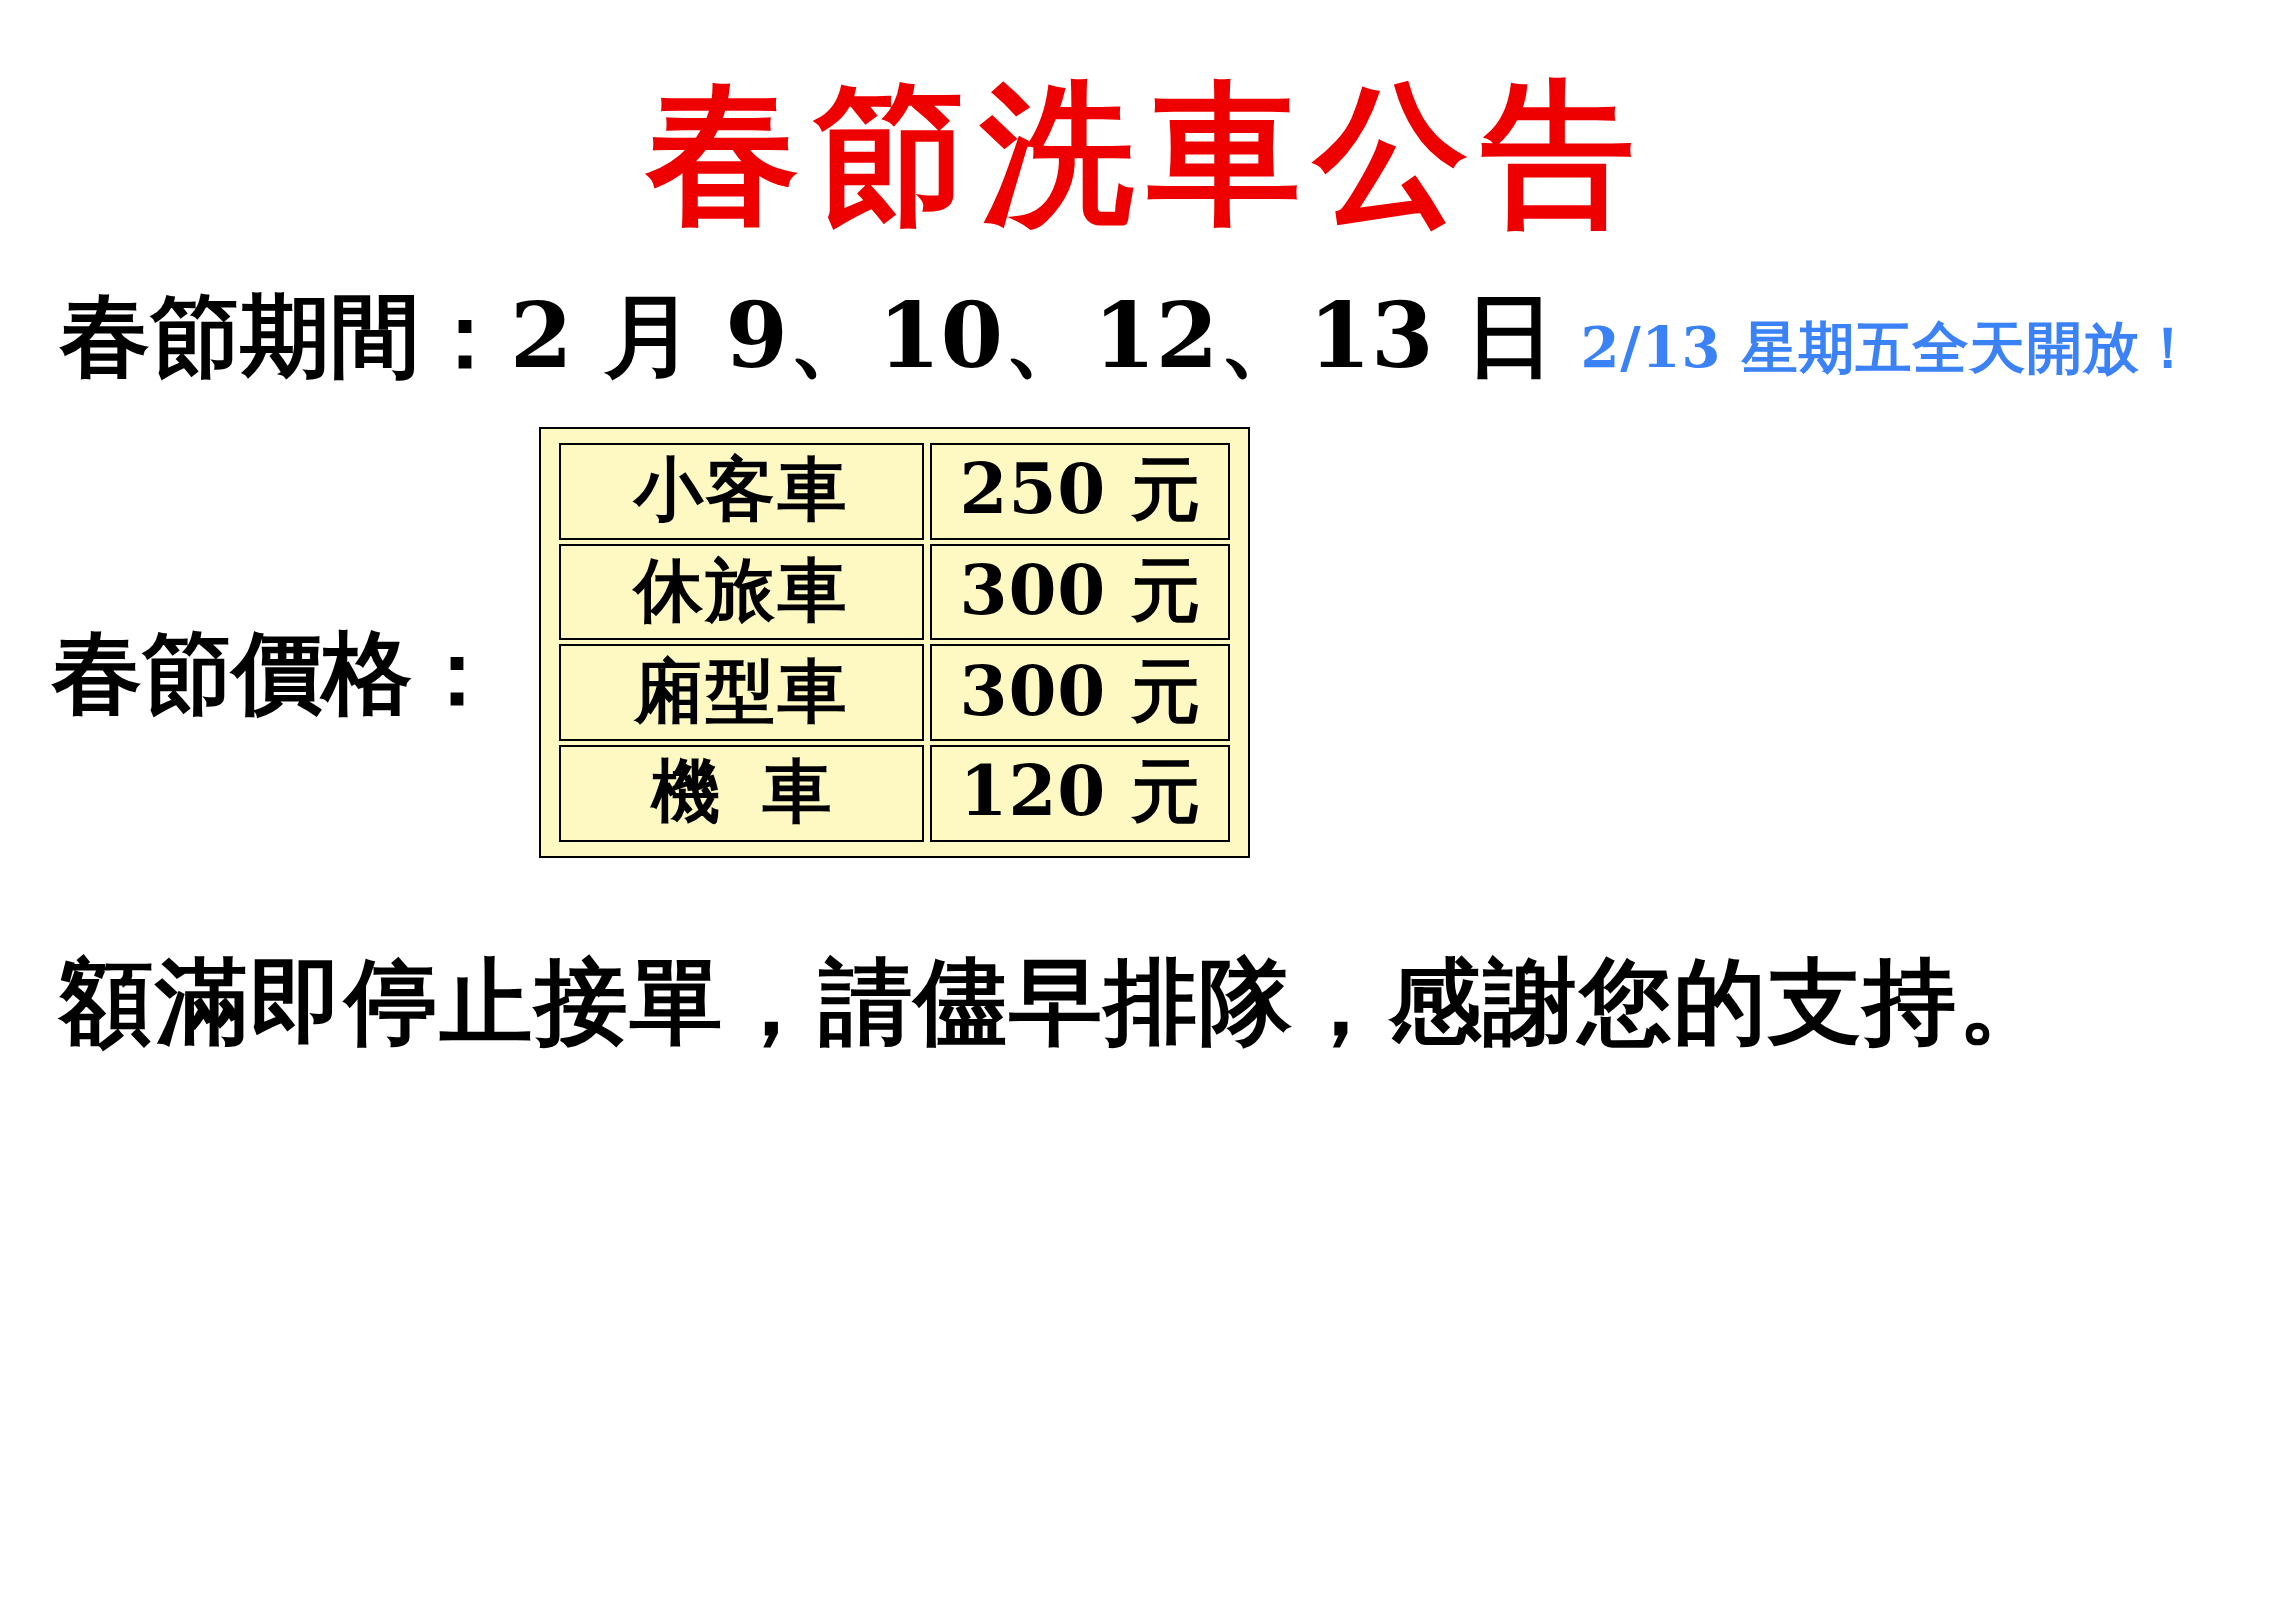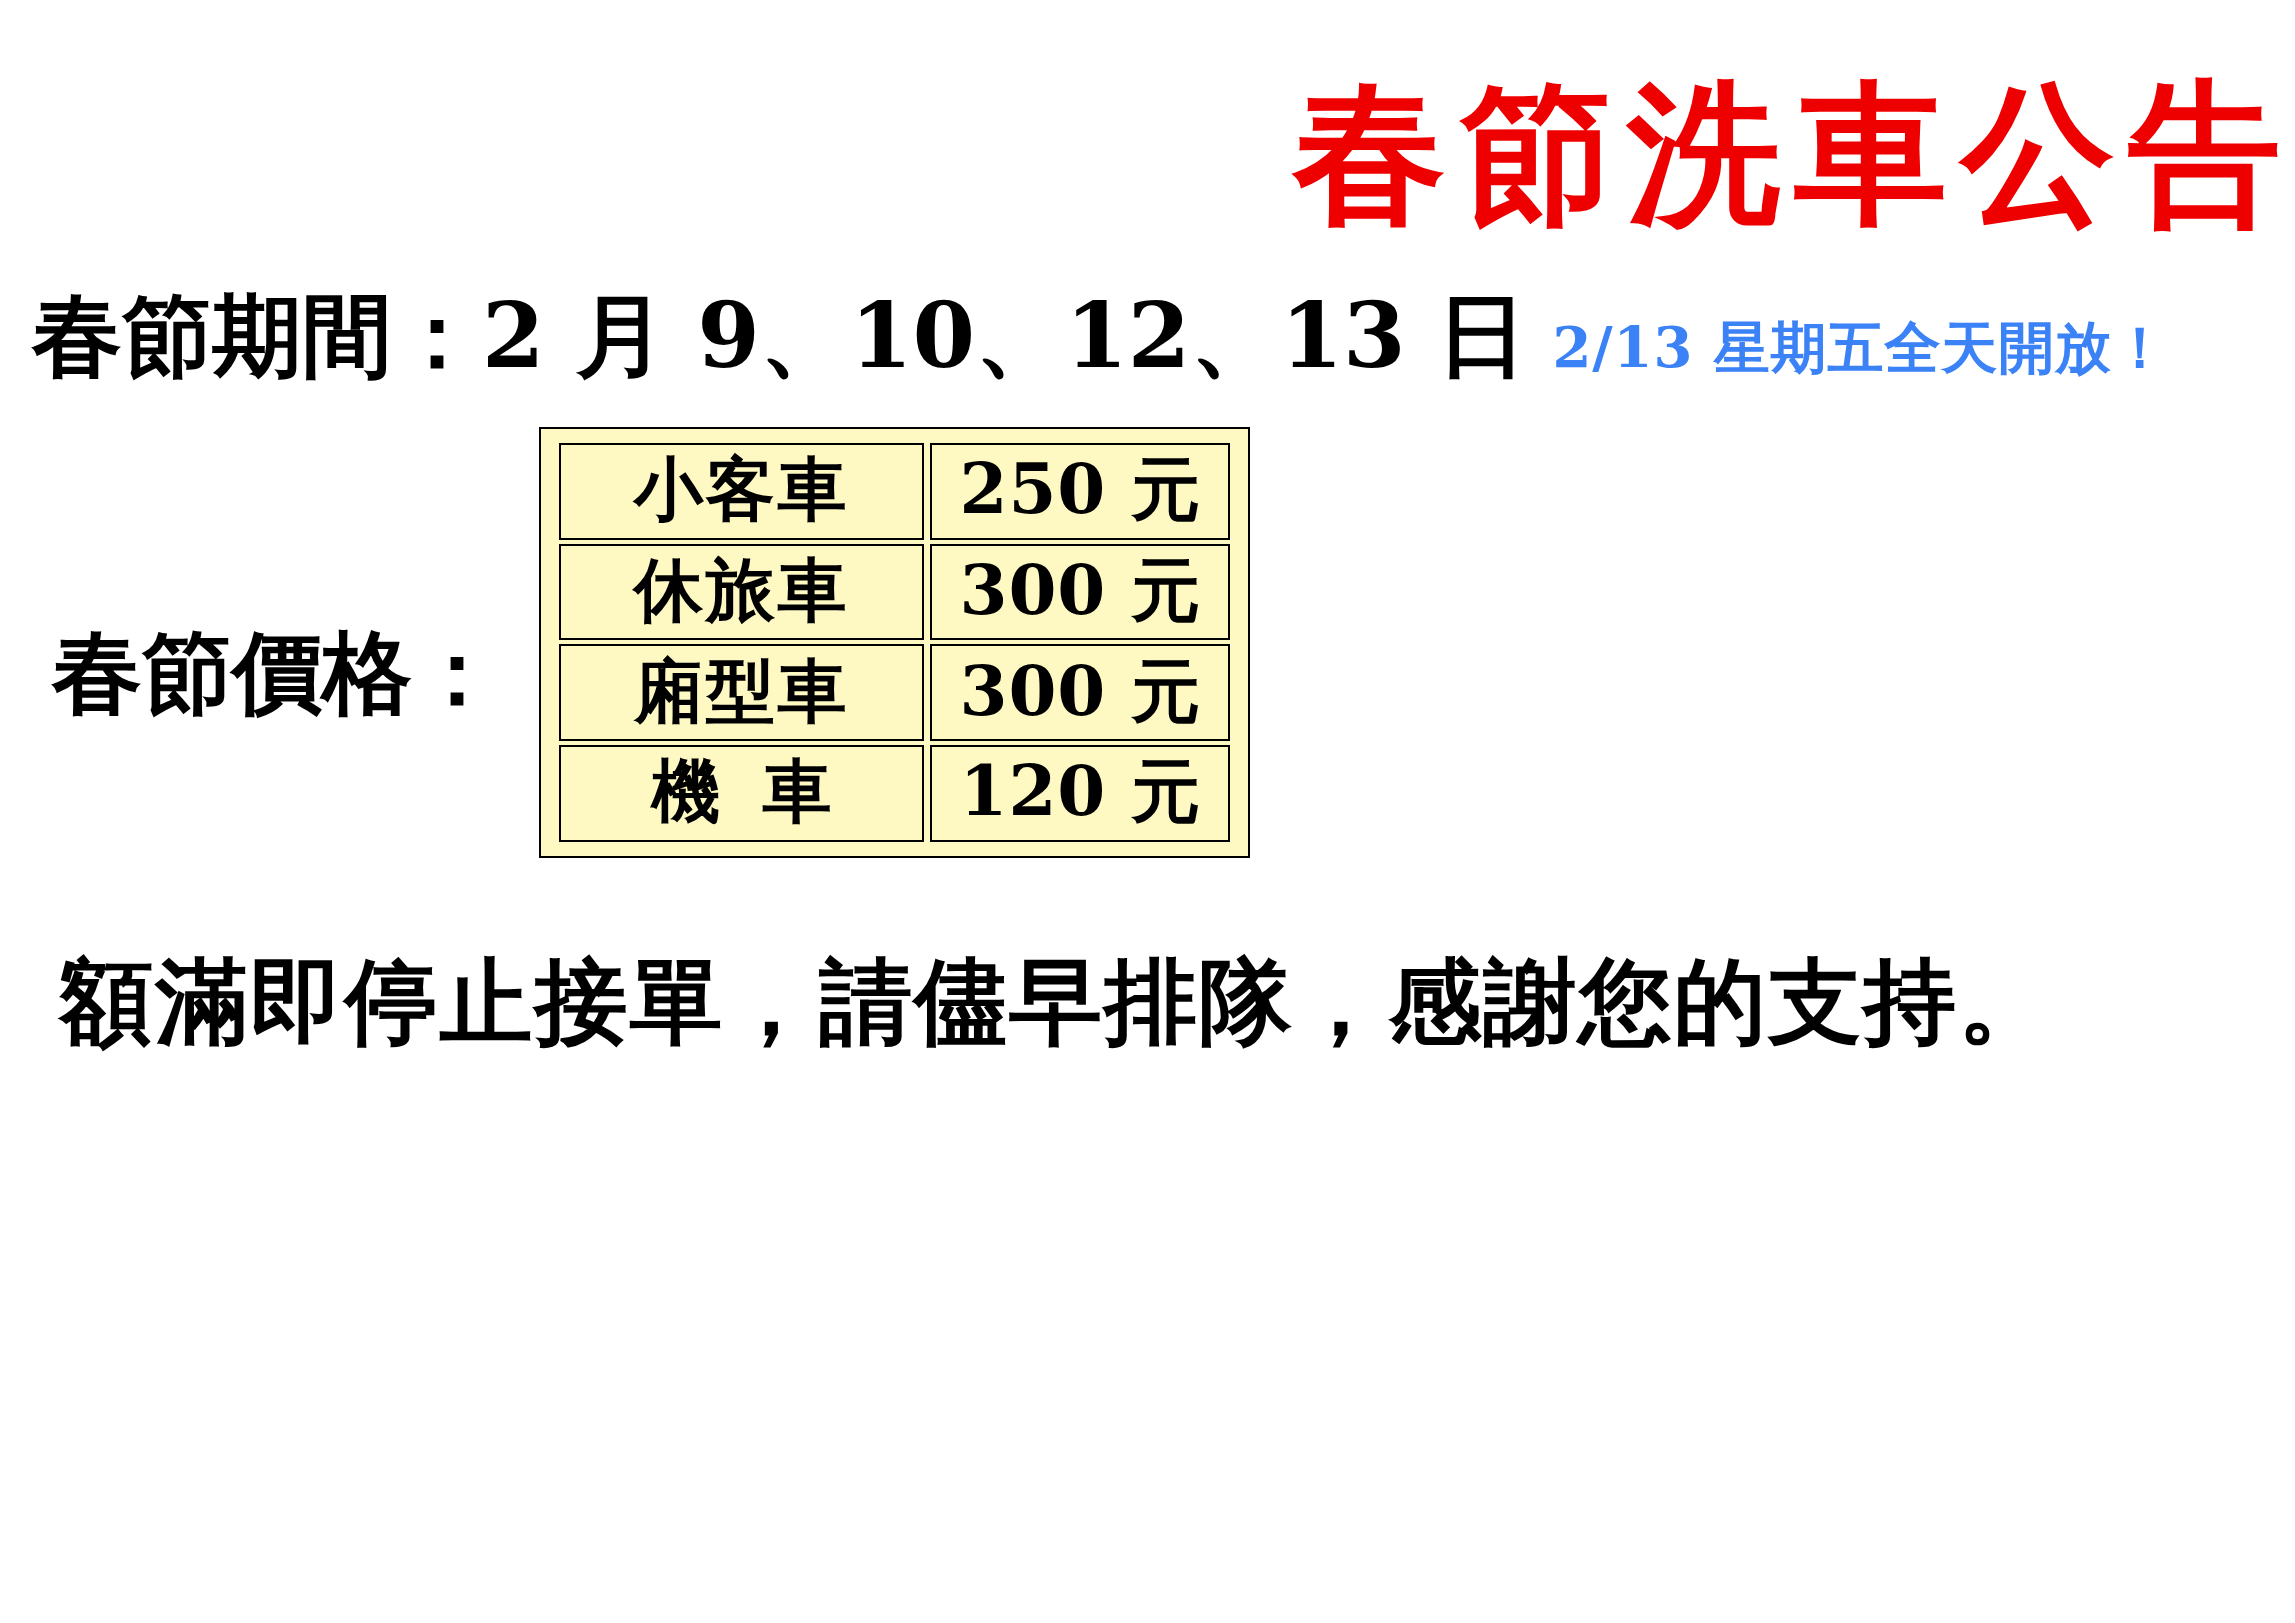--- a/index.html
+++ b/index.html
@@ -15,36 +15,36 @@
     overflow: hidden;
   }
   .poster {
     position: relative;
     width: 2295px;
     height: 1624px;
     box-sizing: border-box;
     padding: 0;
   }
   .title {
-    text-align: right;
+    text-align: center;
     color: #ef0000;
     font-size: 153px;
     font-weight: bold;
     letter-spacing: 14px;
     line-height: 1.1;
     margin-top: 69px;
     font-family: "DejaVu Serif", "Liberation Serif", serif;
   }
   .line {
     display: flex;
     align-items: baseline;
     font-size: 90px;
     font-weight: bold;
     line-height: 1.25;
-    padding-left: 32px;
+    padding-left: 60px;
     white-space: nowrap;
   }
   .line-period {
     margin-top: 42px;
   }
   .line-hours {
     margin-top: 23px;
   }
   .note-red {
     color: #3b82f6;

